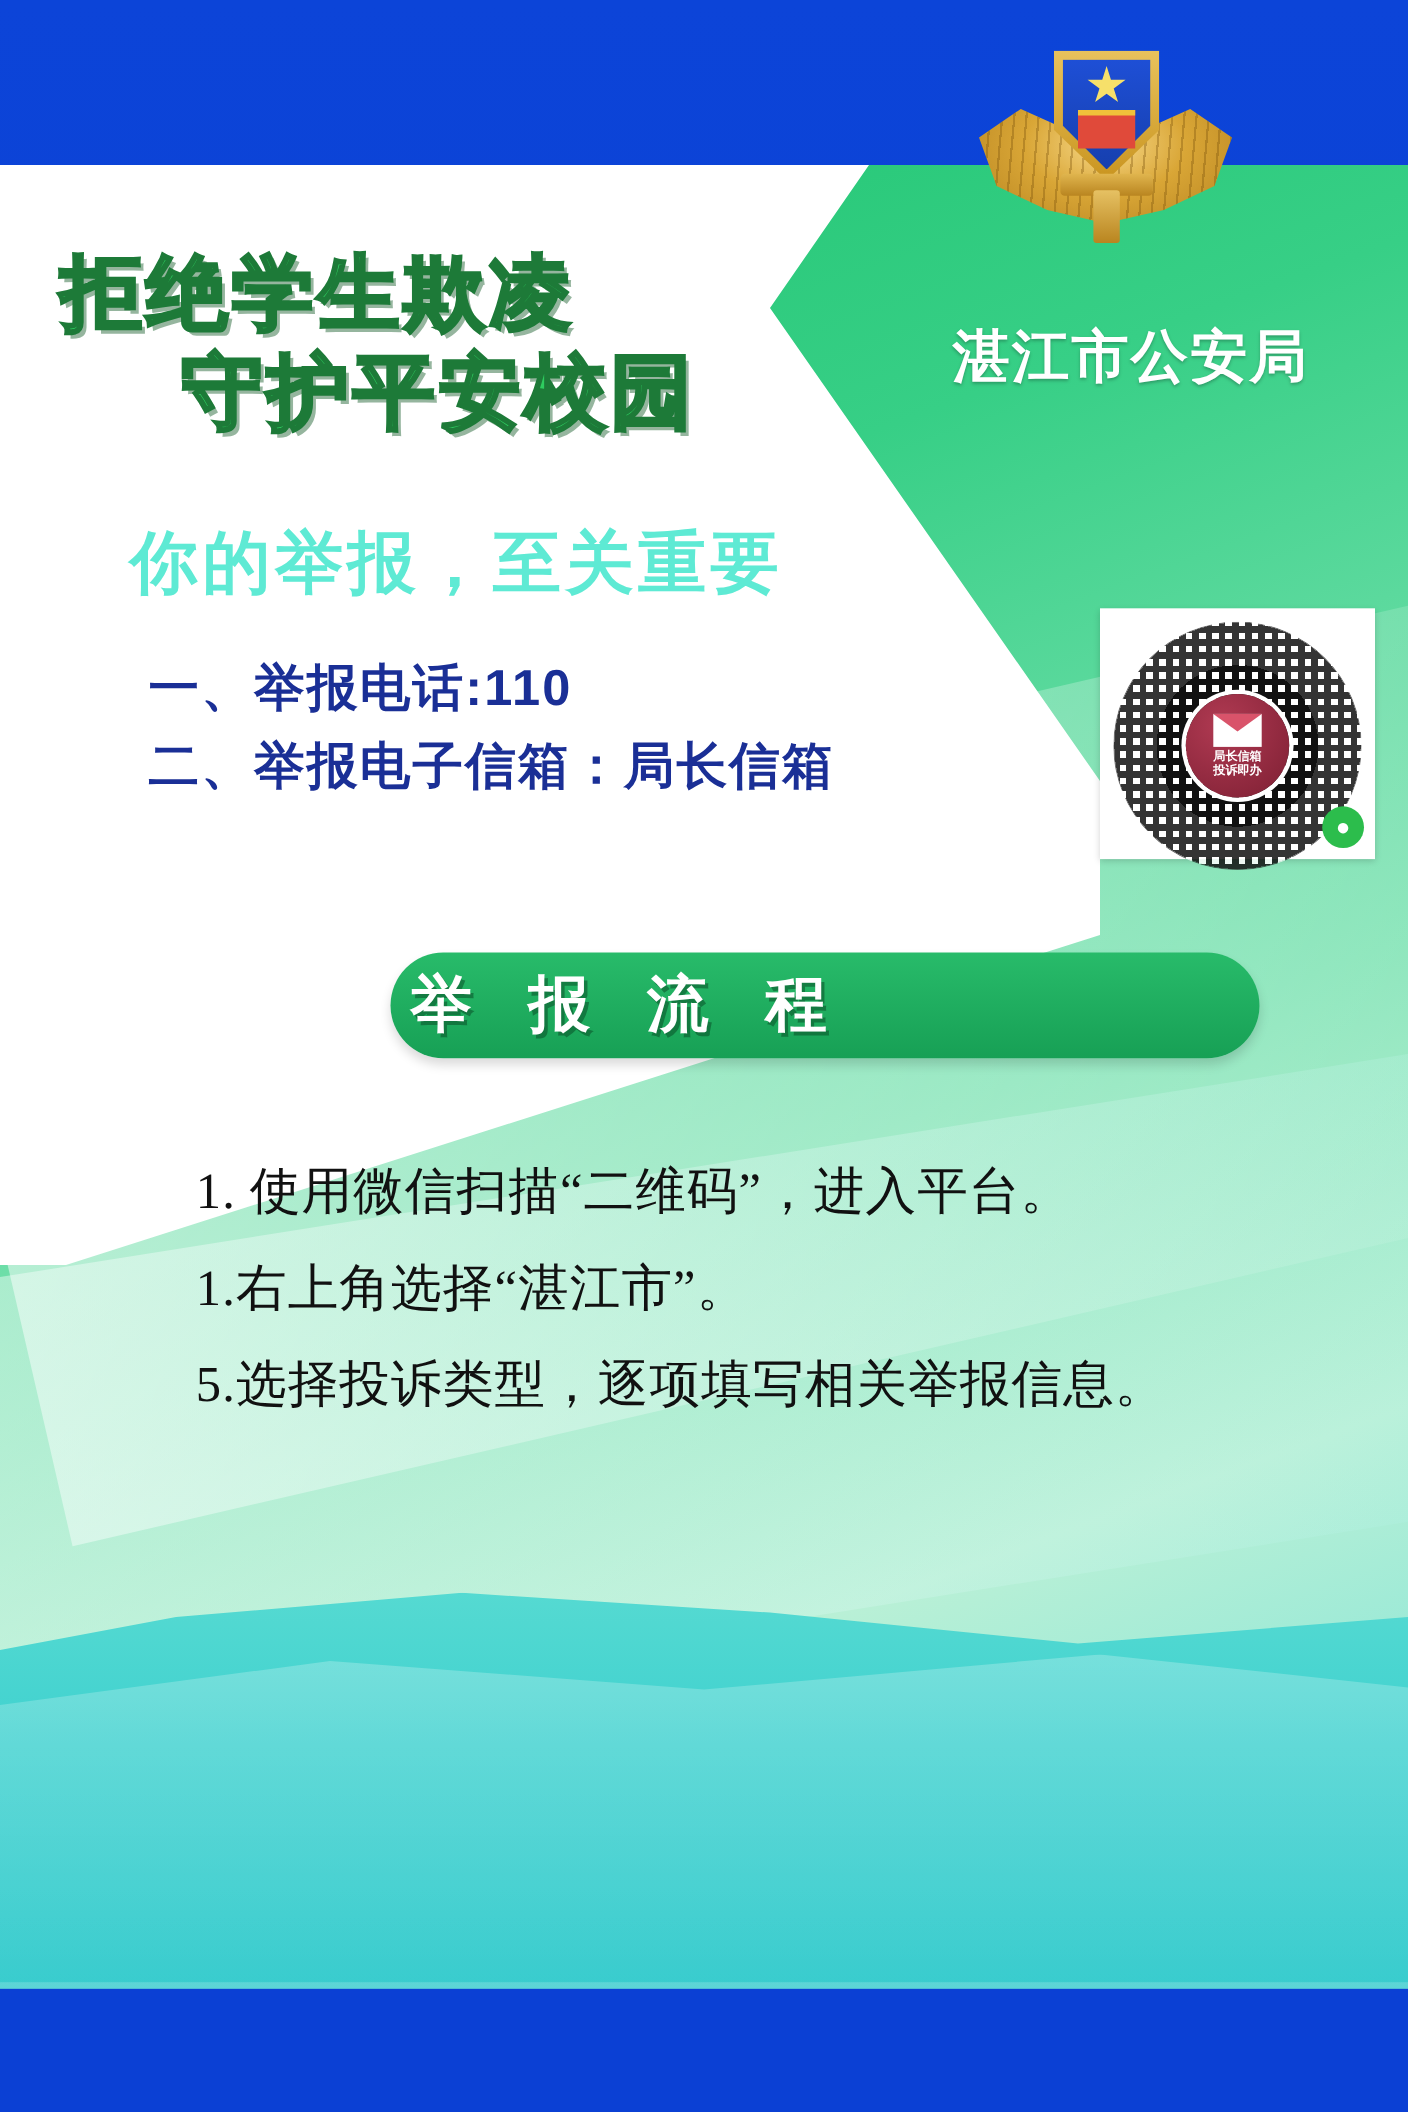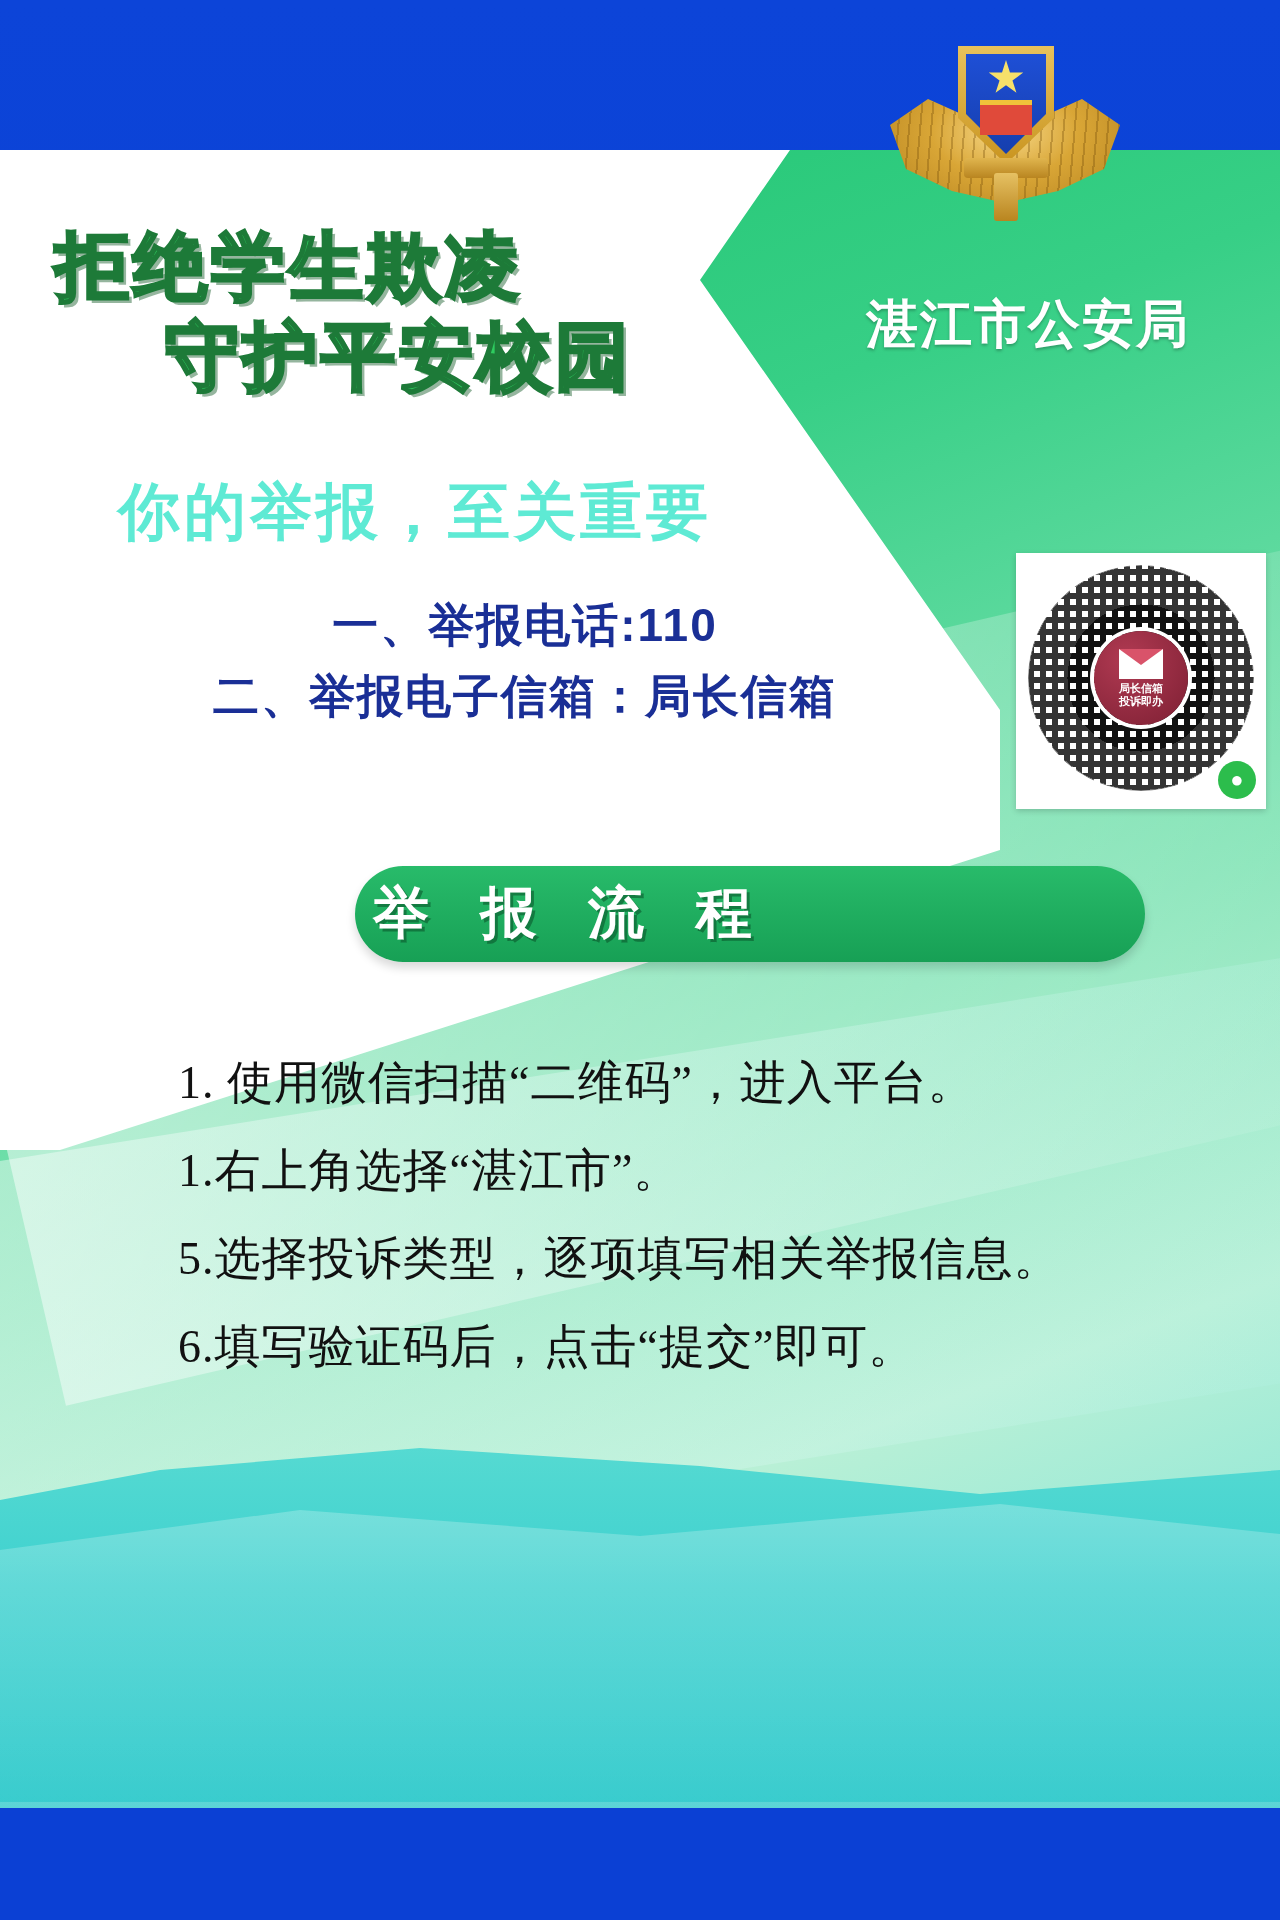--- a/index.html
+++ b/index.html
@@ -176,39 +176,37 @@
     color: #5eead4;
     letter-spacing: 4px;
     text-shadow: 2px 2px 0 rgba(255,255,255,0.8);
   }
 
   .contact-list {
     position: absolute;
     left: 135px; top: 590px;
     width: 780px;
     color: #1b2f8e;
-    text-align: center;
   }
   .contact-item {
     font-size: 46px;
     font-weight: bold;
     letter-spacing: 2px;
     line-height: 1.55;
     color: #1a2f96;
   }
 
   
   .qr-card {
     position: absolute;
     left: 1000px; top: 553px;
-    width: 250px; height: 256px;
+    width: 250px; height: 228px;
     background: #ffffff;
     padding: 0;
     box-shadow: 0 2px 6px rgba(0,0,0,0.18);
-    margin-left: 16px;
   }
   .qr-code {
     position: absolute; left: 12px; top: 12px;
     width: 226px; height: 226px;
     background:
       repeating-linear-gradient(90deg, #111 0 6px, transparent 6px 12px),
       repeating-linear-gradient(0deg, #111 0 6px, transparent 6px 12px);
     background-color: #ffffff;
     -webkit-mask-image: radial-gradient(circle at 50% 50%, #000 0 46%, rgba(0,0,0,0.85) 46% 70%, rgba(0,0,0,0.6) 70% 100%);
             mask-image: radial-gradient(circle at 50% 50%, #000 0 46%, rgba(0,0,0,0.85) 46% 70%, rgba(0,0,0,0.6) 70% 100%);
@@ -347,16 +345,15 @@
   </div>
 
   <div class="banner">
     <div class="banner-text">举 报 流 程</div>
   </div>
 
   <div class="steps">
     <div class="step">1. 使用微信扫描“二维码”，进入平台。</div>
     <div class="step">1.右上角选择“湛江市”。</div>
     <div class="step">5.选择投诉类型，逐项填写相关举报信息。</div>
-    <div class="step">6.填写验证码后，点击“提交”即可。</div>
   </div>
 
 </div>
 
 </body></html>

